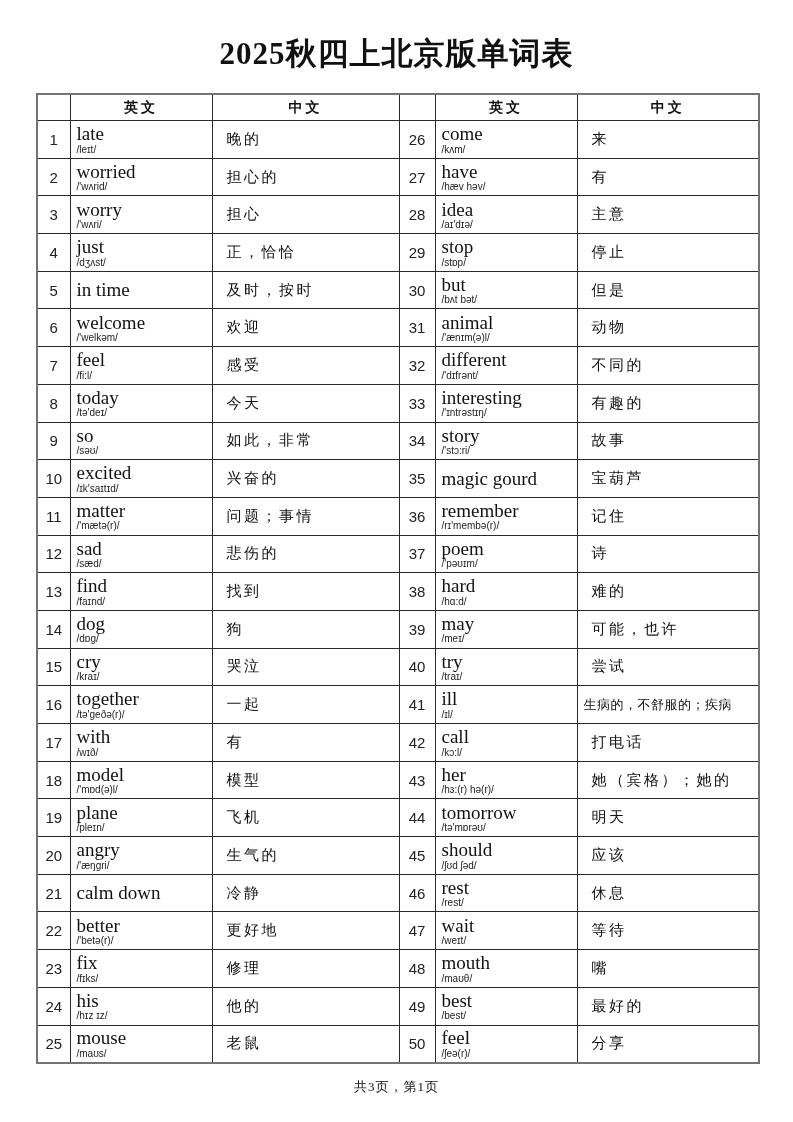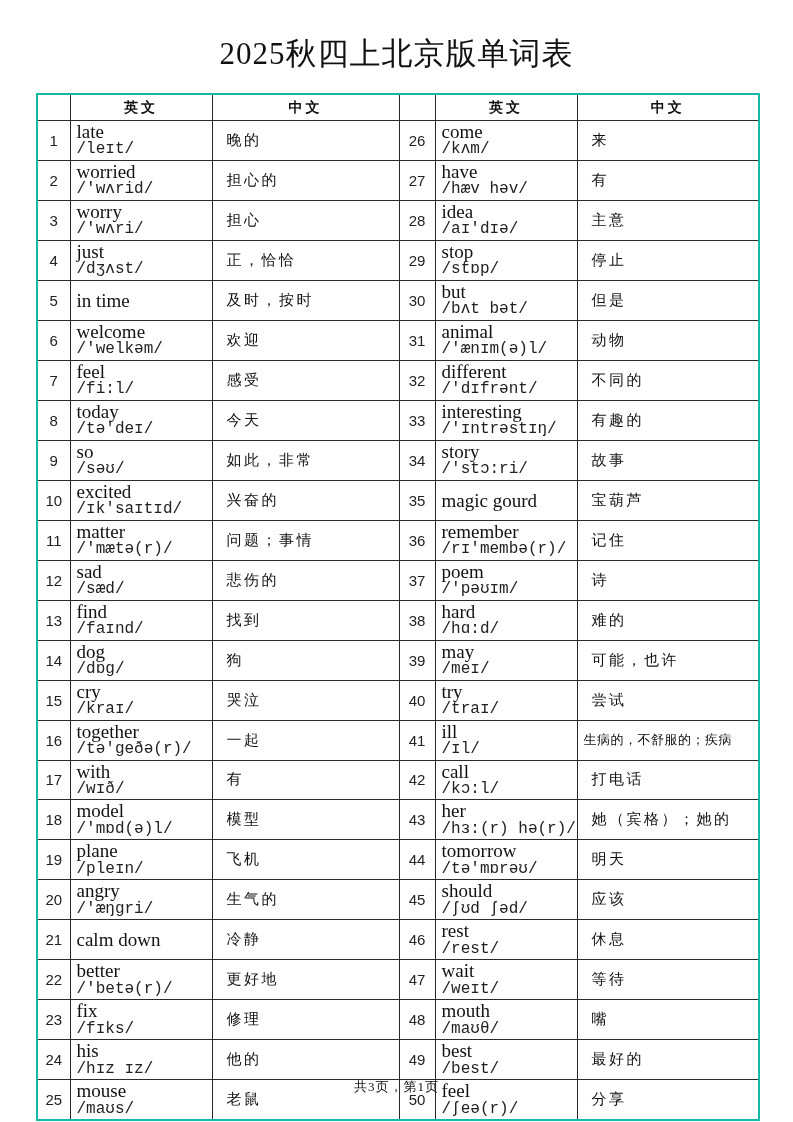--- a/index.html
+++ b/index.html
@@ -9,32 +9,32 @@
     position:relative;
     font-family:"Liberation Sans", sans-serif;
     color:#1c1c1c;
     overflow:hidden;
   }
   .page-title {
     margin:0;
     padding-top:33px;
     text-align:center;
     font-family:"Liberation Serif", serif;
-    font-weight:normal;
+    font-weight:bold;
     font-size:31px;
     letter-spacing:1px;
     color:#111;
   }
   table.vocab {
     position:absolute;
     top:93px; left:36px;
     width:722px;
     border-collapse:collapse;
     table-layout:fixed;
-    border:2px solid #14b8a6;
+    border:2px solid #737373;
   }
   table.vocab th, table.vocab td {
     border:1px solid #2a2a2a;
     overflow:hidden;
   }
   thead th {
     height:23px;
     font-family:"Liberation Serif", serif;
     font-weight:600;
     font-size:14px;
@@ -54,22 +54,22 @@
     vertical-align:middle;
   }
   .word {
     font-family:"Liberation Serif", serif;
     font-size:19px;
     line-height:1.02;
     color:#111;
     white-space:nowrap;
   }
   .phon {
-    font-family:Liberation Mono, monospace;
-    font-size:16px;
+    font-family:Liberation Sans, sans-serif;
+    font-size:10px;
     line-height:1.1;
     color:#222;
     white-space:nowrap;
   }
   td.zh-cell {
     padding:0 4px 0 14px;
     vertical-align:middle;
     font-family:"Liberation Serif", serif;
     font-size:15px;
     letter-spacing:2.5px;

